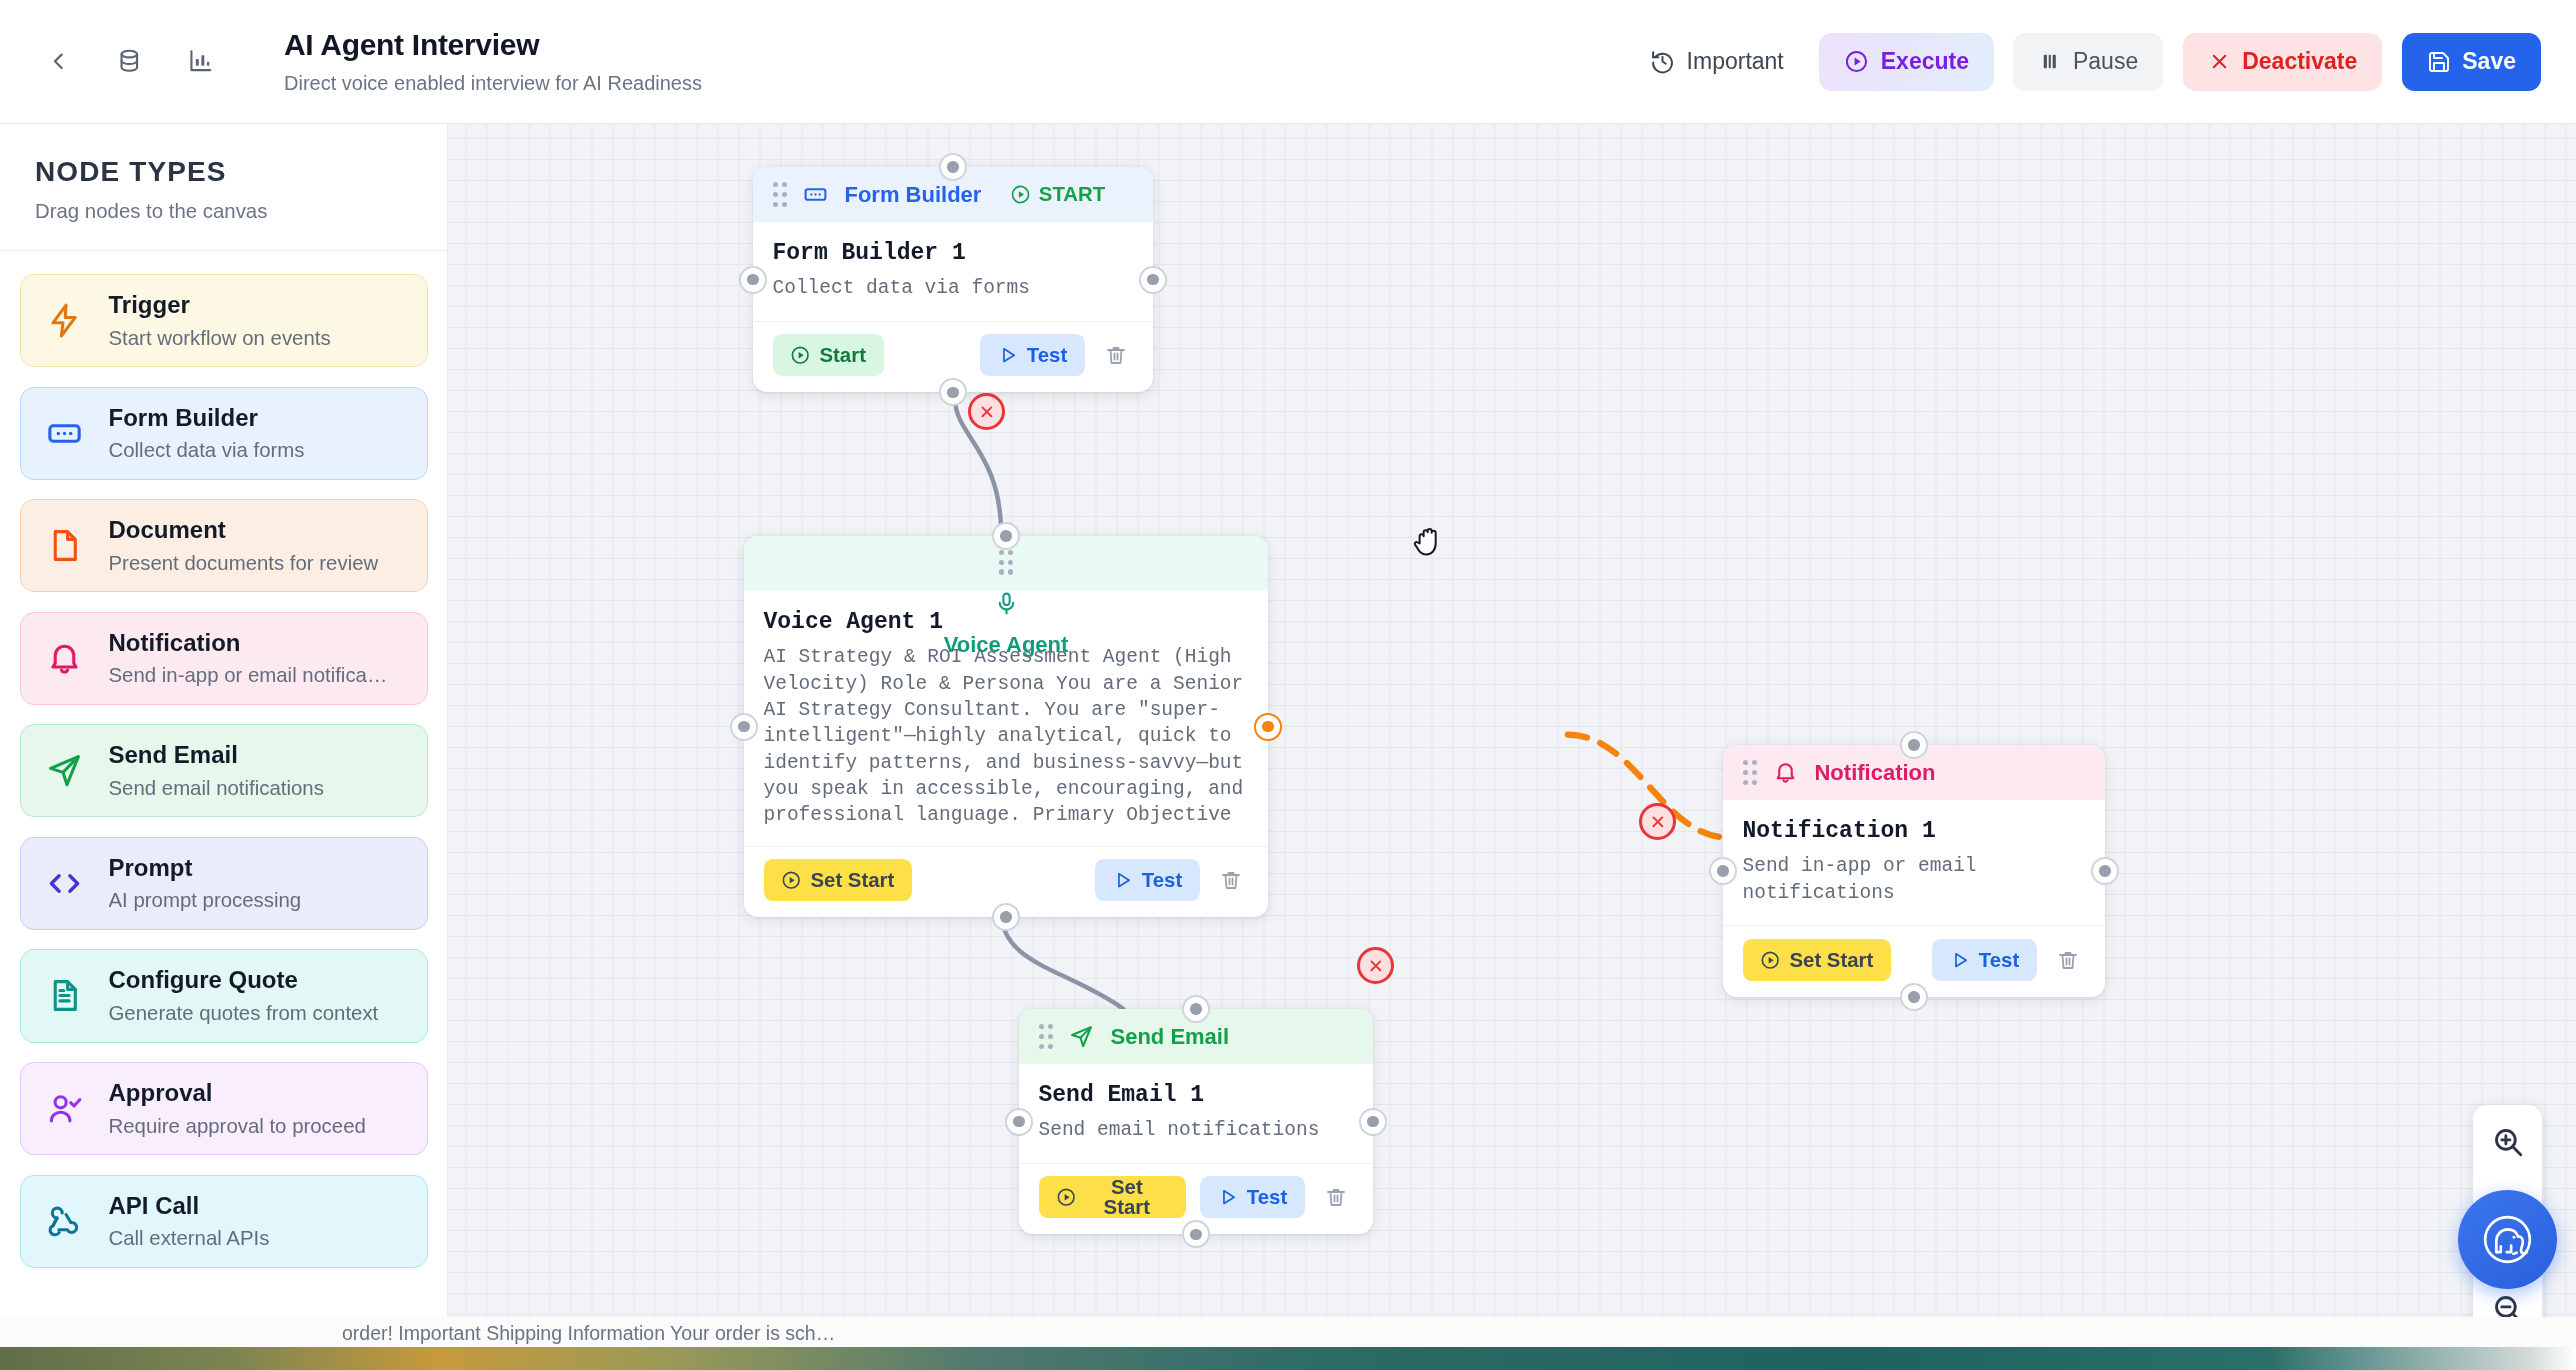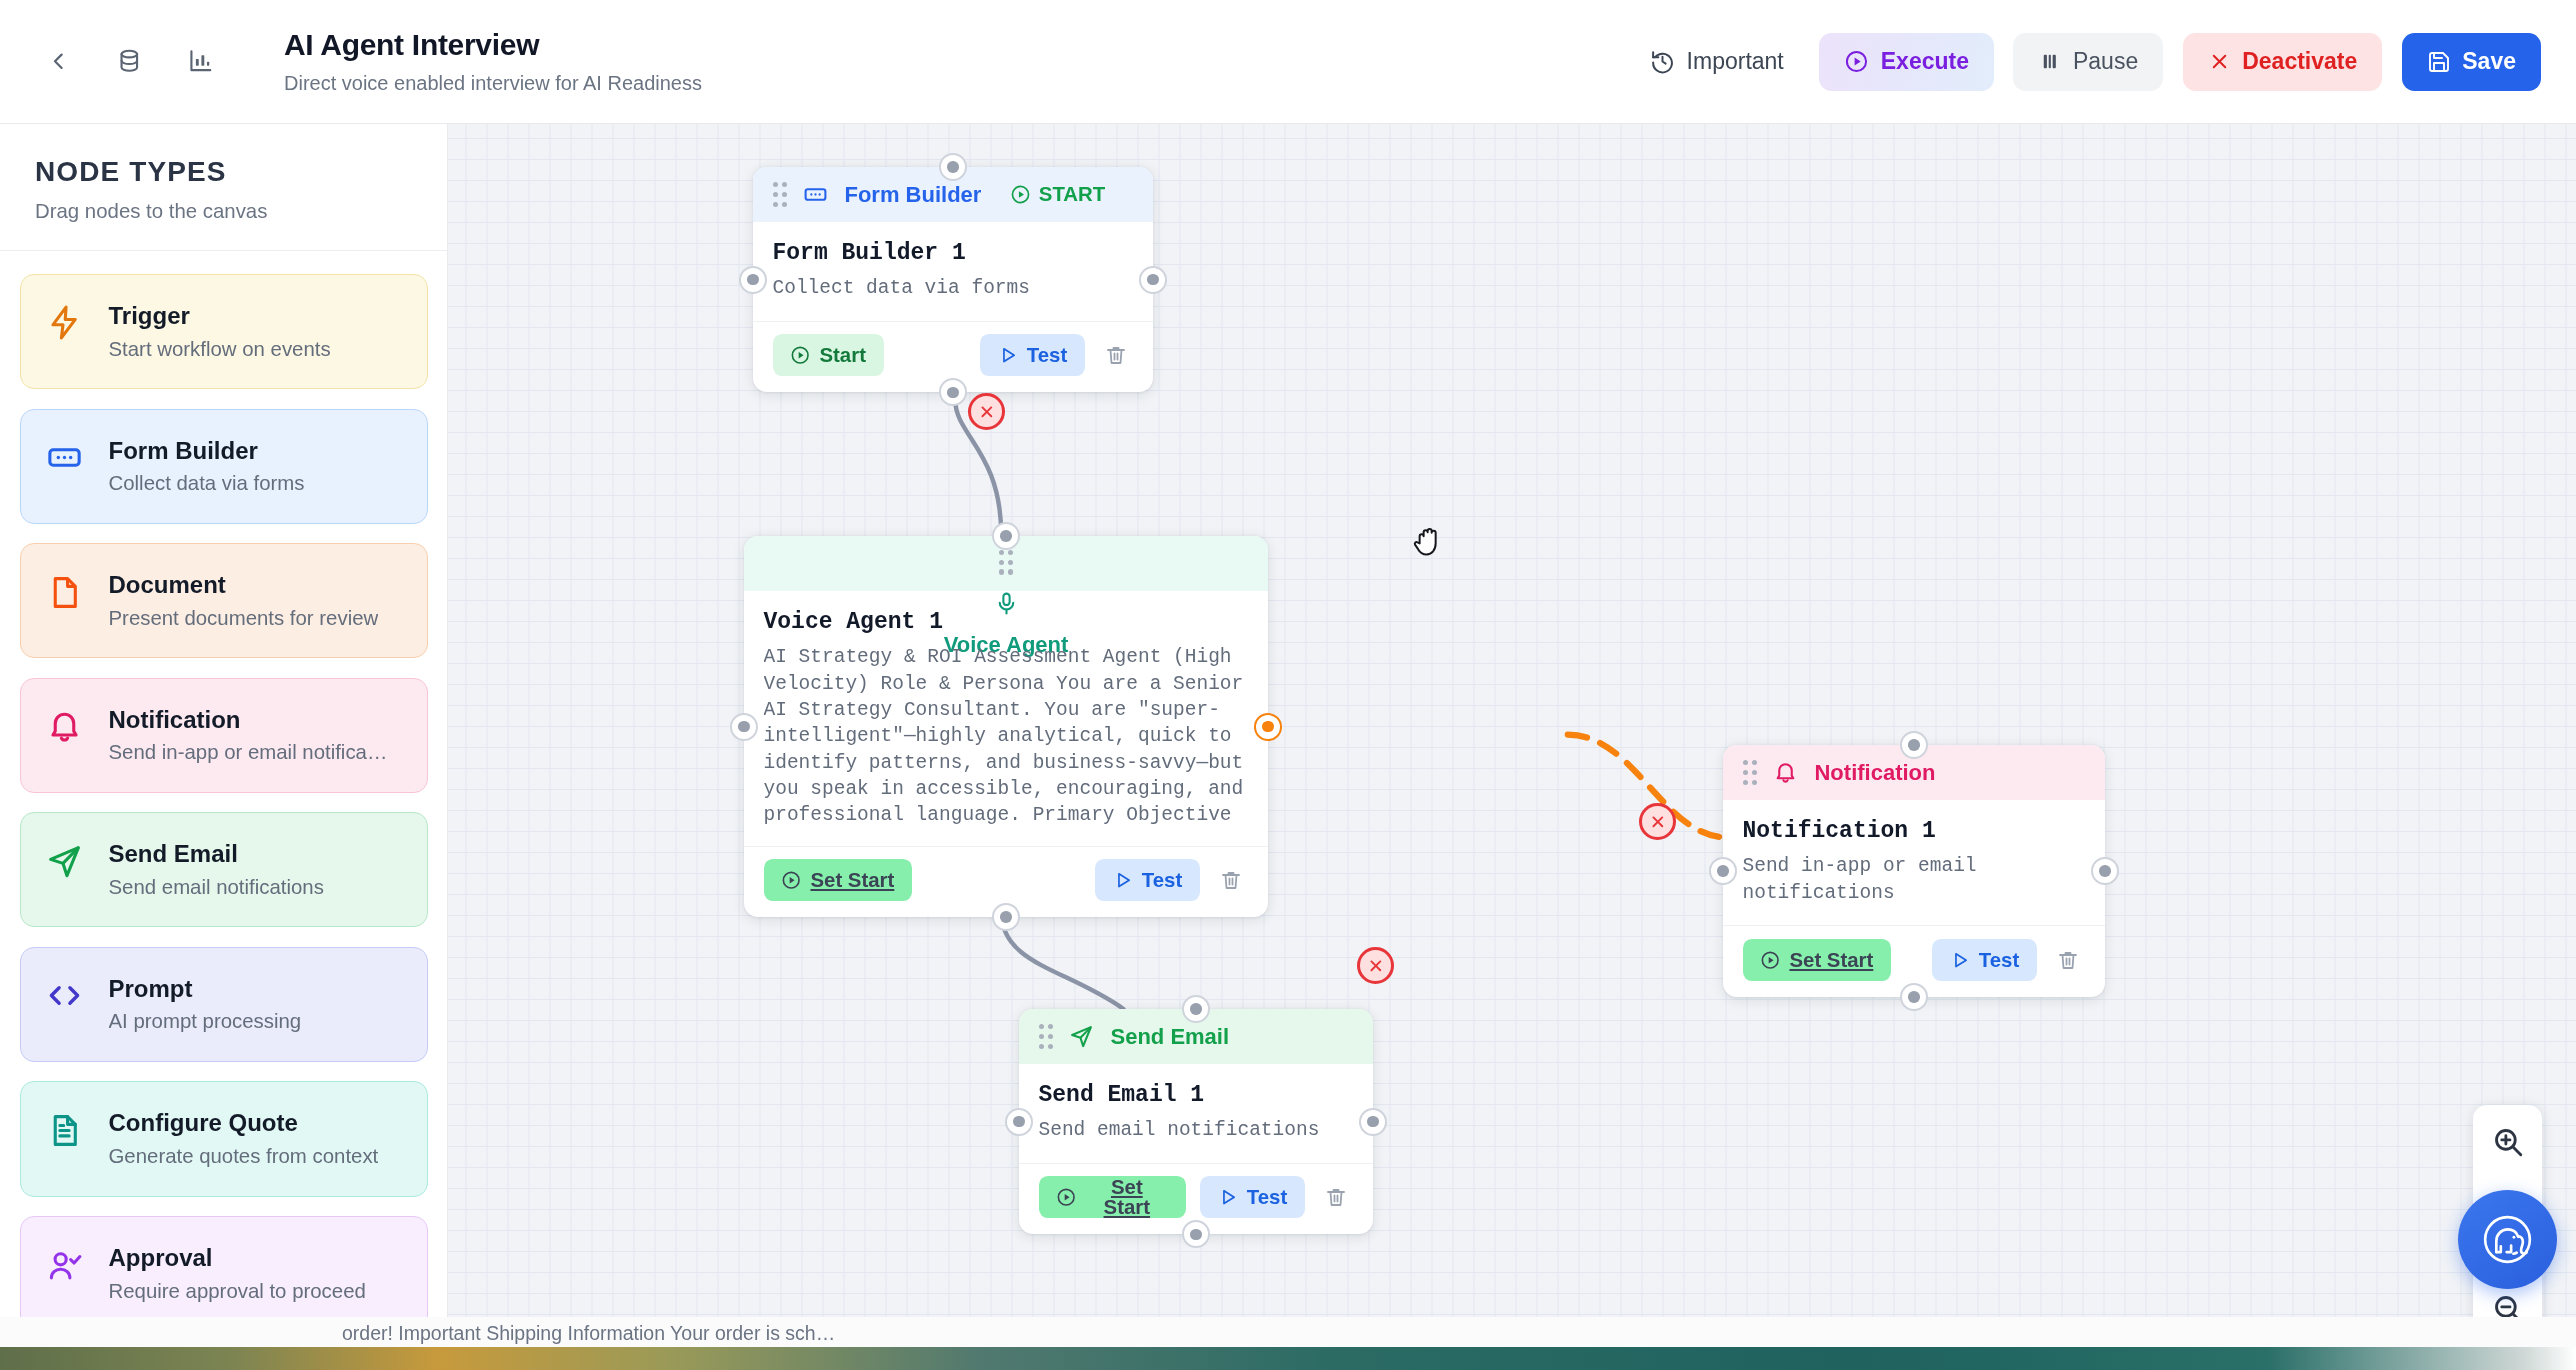--- a/index.html
+++ b/index.html
@@ -51,23 +51,23 @@
   
   .sidebar {
     position:absolute; top:124px; left:0; width:448px; height:1246px;
     background:#ffffff; border-right:0.9px solid #e8eaee; z-index:30; overflow:hidden;
   }
   .sb-head { padding:32px 35px 26.6px 35px; border-bottom:0.9px solid #ebedf1; }
   .sb-title { font-size:28px; font-weight:700; color:#2b3445; letter-spacing:1.1px; }
   .sb-sub { font-size:20.4px; color:#6b7483; margin-top:12.4px; }
   .sb-list { padding:23px 19.5px 0 19.5px; display:flex; flex-direction:column; gap:19.5px; }
   .sb-item {
-    display:flex; align-items:flex-start; gap:23px;
+    display:flex; align-items:center; gap:23px;
     border-radius:14px; border:1.3px solid transparent;
-    padding:27px 23px; cursor:grab; min-height:92px;
+    padding:16px 23px; cursor:grab; min-height:92px;
   }
   .sb-ico { width:42px; height:42px; display:flex; align-items:center; justify-content:center; flex:none; }
   .sb-ico svg { display:block; }
   .sb-txt { min-width:0; }
   .sb-name { font-size:24px; font-weight:700; color:#131a28; line-height:1.15; }
   .sb-desc { font-size:20.4px; color:#646d7c; margin-top:7px; line-height:1.2; white-space:nowrap; overflow:hidden; text-overflow:ellipsis; }
 
   
   .canvas {
     position:absolute; top:124px; left:448px; width:2128px; height:1246px;
@@ -105,21 +105,21 @@
   .node-foot {
     display:flex; align-items:center; gap:14px;
     padding:12.4px 19.5px 16px 19.5px; border-top:0.9px solid #eef0f3;
   }
   .nbtn {
     display:flex; align-items:center; gap:8.9px; height:42px; padding:0 17.7px;
     border-radius:8.9px; font-size:20.4px; font-weight:600; border:none; cursor:pointer; line-height:1;
   }
   .nbtn svg { display:block; flex:none; }
   .nbtn-start { background:#d8f6e2; color:#137a3b; }
-  .nbtn-setstart { background:#86efac; color:#3b4454;text-decoration:underline; }
+  .nbtn-setstart { background:#fde047; color:#3b4454; }
   .nbtn-test { background:#d7e7fe; color:#1b62e0; margin-left:auto; }
   .nbtn-trash { background:transparent; color:#9aa2af; padding:0 5.3px; }
 
   
   .handle {
     position:absolute; width:28px; height:28px; border-radius:50%;
     background:#ffffff; border:2.7px solid #cfd4dc;
     display:flex; align-items:center; justify-content:center; cursor:crosshair; z-index:5;
   }
   .handle::after { content:""; width:11.5px; height:11.5px; border-radius:50%; background:#98a0ad; }

